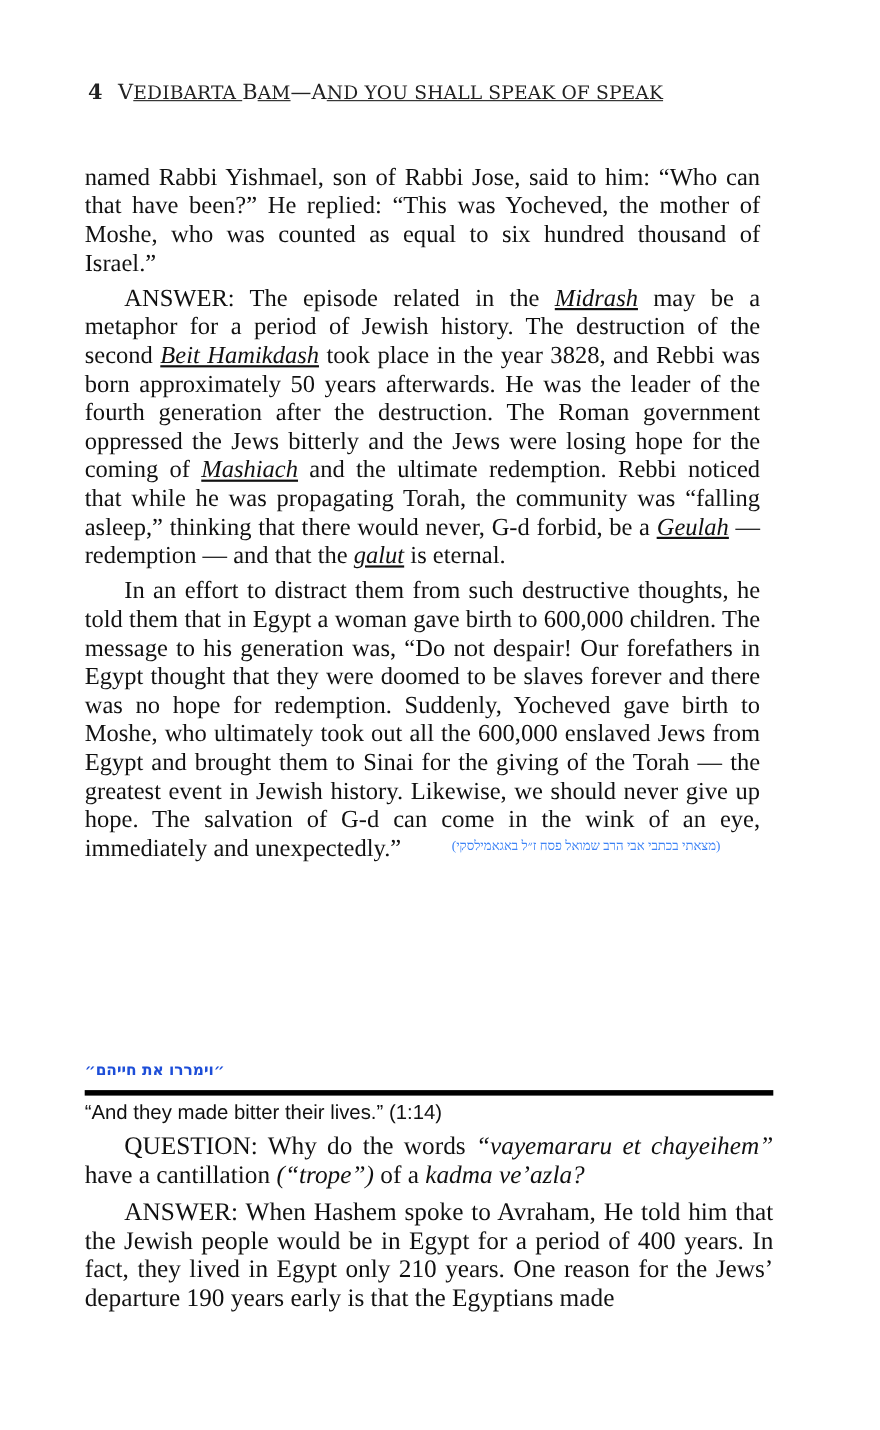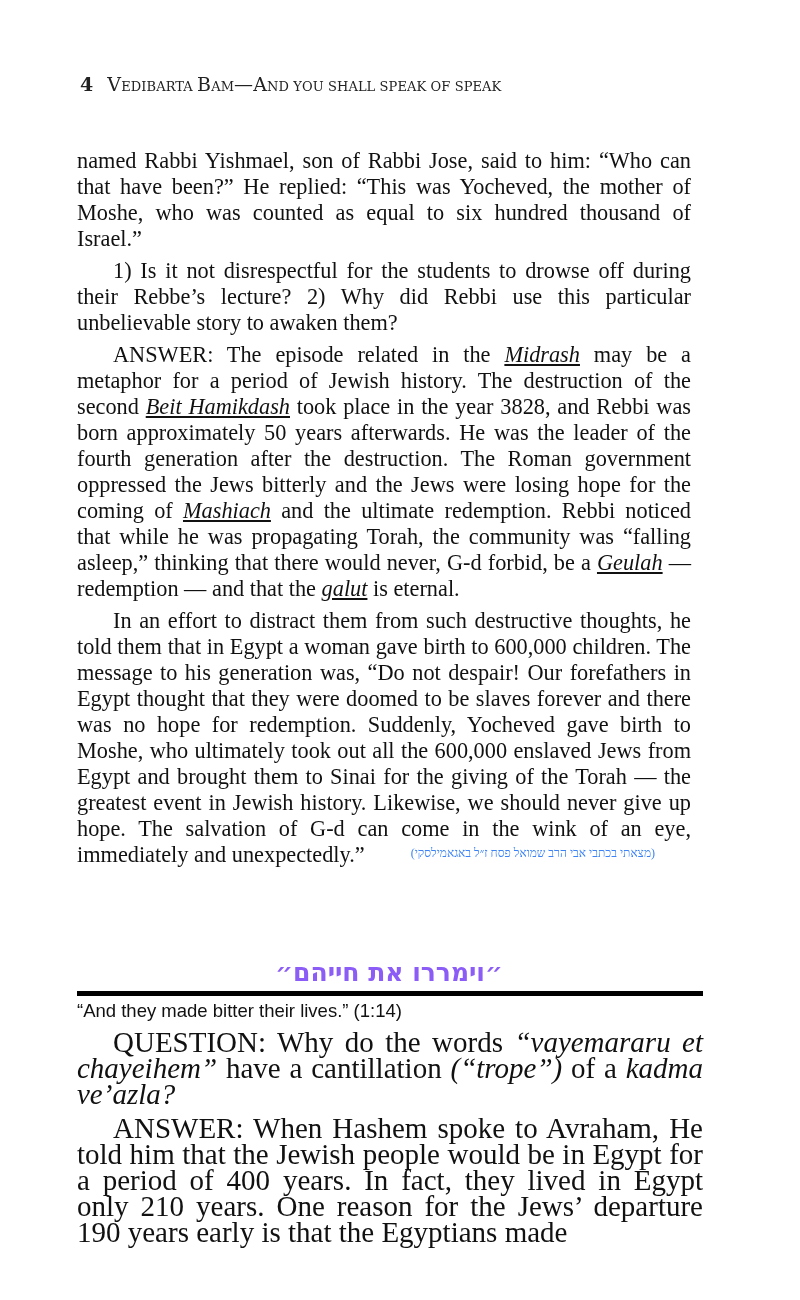--- a/index.html
+++ b/index.html
@@ -5,68 +5,67 @@
   html, body { margin: 0; padding: 0; background: #ffffff; }
   body { width: 800px; height: 1300px; position: relative; overflow: hidden; color: #111; }
   .page { position: absolute; left: 77px; top: 0; width: 626px; }
   .running-head {
     position: absolute; left: 3px; top: 73px;
     font-family: "DejaVu Serif", serif; font-size: 19px; color: #222;
     white-space: nowrap; letter-spacing: 0.1px;
   }
   .running-head .pno { font-weight: bold; margin-right: 14px; }
   .running-head .sc-big { font-size: 19px; }
-  .running-head .sc-small { font-size: 13px; }
+  .running-head .sc-small { font-size: 17px; text-decoration: underline; }
   .body {
     position: absolute; left: 0; top: 148px; width: 626px;
     font-family: "Liberation Serif", "DejaVu Serif", serif; font-size: 22.3px; line-height: 26px;
     text-align: justify; color: #111;
   }
   .body p { margin: 0 12px 6px 0; }
   .body p.indent { text-indent: 36px; }
   .body i { font-style: italic; text-decoration: underline; }
   .cite-line { position: relative; }
   .cite {
     position: absolute; right: 0; bottom: 2px;
     font-family: Liberation Serif, serif; font-size: 12px; direction: rtl; color: #3b82f6;
     white-space: nowrap;
   }
   .section {
     position: absolute; left: 0; top: 960px; width: 626px;
   }
   .heb-head {
-    text-align: center; direction: rtl;
-    font-family: "DejaVu Sans", sans-serif; font-weight: bold; font-size: 25px;
-    line-height: 26px; color: #8b5cf6; padding-right: 2px;
+    text-align: left; direction: rtl;
+    font-family: "DejaVu Sans", sans-serif; font-weight: bold; font-size: 14px;
+    line-height: 26px; color: #1d4ed8; padding-right: 2px;
   }
   .rule { height: 5px; background: #000; margin-top: 5px; }
   .eng-head {
     font-family: "Liberation Sans", "DejaVu Sans", sans-serif; font-weight: normal;
     font-size: 18.5px; line-height: 24px; margin-top: 3px; color: #111;
   }
   .body2 {
     margin-top: 6px;
-    font-family: "Liberation Serif", "DejaVu Serif", serif; font-size: 29px; line-height: 26px;
+    font-family: "Liberation Serif", "DejaVu Serif", serif; font-size: 23px; line-height: 26px;
     text-align: justify; color: #111;
   }
   .body2 p { margin: 0 0 8px 0; }
   .body2 p.indent { text-indent: 36px; }
 </style>
 </head>
 <body>
 
 <div class="page">
 
   <div class="running-head">
     <span class="pno">4</span><span id="head-title"><span class="sc-big">V</span><span class="sc-small">EDIBARTA </span><span class="sc-big">B</span><span class="sc-small">AM</span><span class="sc-big">—</span><span class="sc-big">A</span><span class="sc-small">ND YOU SHALL SPEAK OF SPEAK</span></span>
   </div>
 
   <div class="body" id="body-main">
       <p><span>named Rabbi Yishmael, son of Rabbi Jose, said to him: “Who can that have been?” He replied: “This was Yocheved, the mother of Moshe, who was counted as equal to six hundred thousand of Israel.”</span></p>
-      <p class="indent"><span>1) Is it not disrespectful for the students to drowse off during their Rebbe’s lecture? 2) Why did Rebbi use this particular unbelievable story to awaken them?</span></p>
       <p class="indent"><span>ANSWER: The episode related in the </span><i>Midrash</i><span> may be a metaphor for a period of Jewish history. The destruction of the second </span><i>Beit Hamikdash</i><span> took place in the year 3828, and Rebbi was born approximately 50 years afterwards. He was the leader of the fourth generation after the destruction. The Roman government oppressed the Jews bitterly and the Jews were losing hope for the coming of </span><i>Mashiach</i><span> and the ultimate redemption. Rebbi noticed that while he was propagating Torah, the community was “falling asleep,” thinking that there would never, G-d forbid, be a </span><i>Geulah</i><span> — redemption — and that the </span><i>galut</i><span> is eternal.</span></p>
       <p class="indent cite-line"><span>In an effort to distract them from such destructive thoughts, he told them that in Egypt a woman gave birth to 600,000 children. The message to his generation was, “Do not despair! Our forefathers in Egypt thought that they were doomed to be slaves forever and there was no hope for redemption. Suddenly, Yocheved gave birth to Moshe, who ultimately took out all the 600,000 enslaved Jews from Egypt and brought them to Sinai for the giving of the Torah — the greatest event in Jewish history. Likewise, we should never give up hope. The salvation of G-d can come in the wink of an eye, immediately and unexpectedly.”</span><span class="cite">(מצאתי בכתבי אבי הרב שמואל פסח ז״ל באגאמילסקי)</span></p>
     </div>
 
   <div class="section">
     <div class="heb-head">״וימררו את חייהם״</div>
     <div class="rule"></div>
     <div class="eng-head">“And they made bitter their lives.” (1:14)</div>
     <div class="body2" id="body-section">
         <p class="indent"><span>QUESTION: Why do the words </span><i>“vayemararu et chayeihem”</i><span> have a cantillation </span><i>(“trope”)</i><span> of a </span><i>kadma ve’azla?</i></p>

